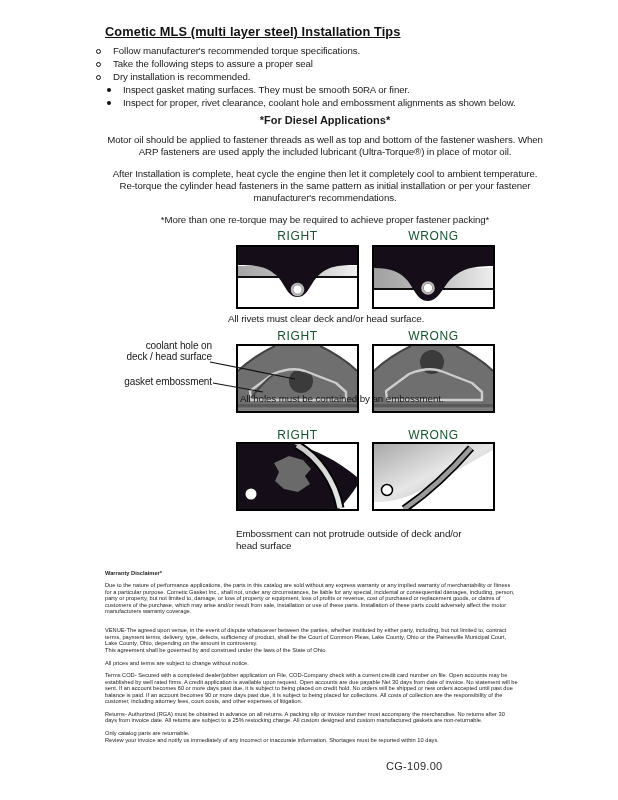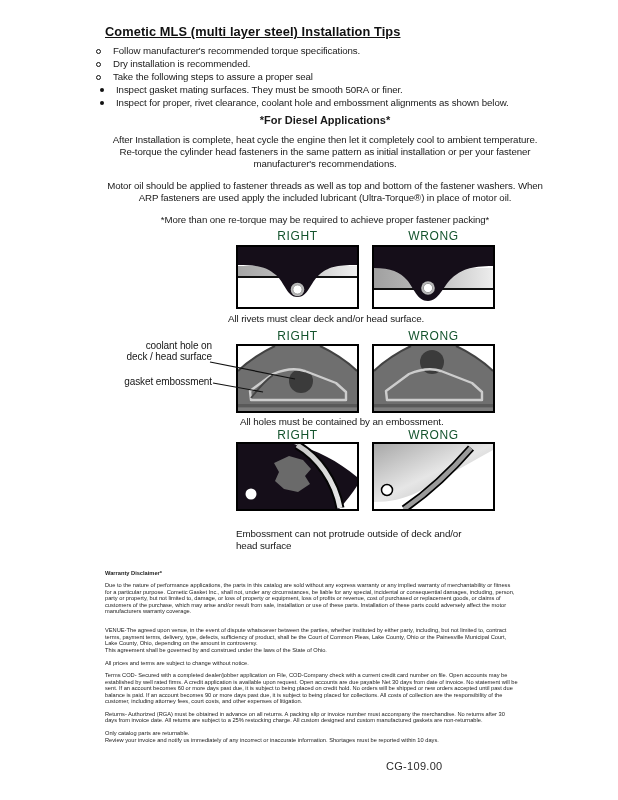--- a/index.html
+++ b/index.html
@@ -7,21 +7,21 @@
     position:relative;width:618px;height:800px;background:#fff;overflow:hidden;
     font-family:"Liberation Sans","DejaVu Sans",sans-serif;color:#1a1a1a;
   }
   
   .title{
     position:absolute;left:105px;top:24px;font-size:12.8px;font-weight:bold;
     text-decoration:underline;letter-spacing:.1px;color:#111;
   }
   .tips{position:absolute;left:96px;top:44px;width:450px;font-size:9.7px;letter-spacing:-0.1px;}
   .tip-row{display:flex;align-items:flex-start;line-height:13px;gap:8px;}
-  .tip-row.sub{margin-left:4px;}
+  .tip-row.sub{margin-left:11px;}
   .marker{flex:0 0 auto;margin:5px 4px 0 0;width:3px;height:3px;border-radius:50%;}
   .marker.open{border:1px solid #111;}
   .marker.fill{width:4px;height:4px;background:#111;}
   
   .diesel{position:absolute;left:105px;top:114px;width:440px;font-size:9.7px;letter-spacing:-0.1px;line-height:12px;text-align:center;}
   .diesel-h{font-size:11px;font-weight:bold;margin:0 0 8px 0;letter-spacing:0;}
   .diesel p{margin:0 0 10px 0;}
   
   .diag-labels{position:absolute;left:236px;width:259px;display:flex;}
   .diag-labels .dl{width:123px;text-align:center;font-size:12px;letter-spacing:.6px;color:#14532d;}
@@ -49,40 +49,40 @@
 
   <div class="title">Cometic MLS (multi layer steel) Installation Tips</div>
 
   <div class="tips">
     <div class="tip-row">
       <span class="marker open"></span>
       <span>Follow manufacturer's recommended torque specifications.</span>
     </div>
     <div class="tip-row">
       <span class="marker open"></span>
-      <span>Dry installation is recommended.</span>
+      <span>Take the following steps to assure a proper seal</span>
     </div>
     <div class="tip-row">
       <span class="marker open"></span>
-      <span>Take the following steps to assure a proper seal</span>
+      <span>Dry installation is recommended.</span>
     </div>
     <div class="tip-row sub">
       <span class="marker fill"></span>
       <span>Inspect gasket mating surfaces.  They must be smooth 50RA or finer.</span>
     </div>
     <div class="tip-row sub">
       <span class="marker fill"></span>
       <span>Inspect for proper, rivet clearance, coolant hole and embossment alignments as shown below.</span>
     </div>
   </div>
 
   <div class="diesel">
     <div class="diesel-h">*For Diesel Applications*</div>
+    <p>Motor oil should be applied to fastener threads as well as top and bottom of the fastener washers. When ARP fasteners are used apply the included lubricant (Ultra-Torque®) in place of motor oil.</p>
     <p>After Installation is complete, heat cycle the engine then let it completely cool to ambient temperature. Re-torque the cylinder head fasteners in the same pattern as initial installation or per your fastener manufacturer's recommendations.</p>
-    <p>Motor oil should be applied to fastener threads as well as top and bottom of the fastener washers. When ARP fasteners are used apply the included lubricant (Ultra-Torque®) in place of motor oil.</p>
     <p>*More than one re-torque may be required to achieve proper fastener packing*</p>
   </div>
 
   <div class="diag-labels" style="top:229px;">
     <div class="dl">RIGHT</div>
     <div class="dl">WRONG</div>
   </div>
   <div class="diag-row" style="top:245px;">
     <div class="panel">
       <svg width="119" height="60" viewBox="0 0 119 60">
@@ -160,21 +160,21 @@
         <path d="M13,54 L12,45 L35,28 C47,23 58,22 67,25 L98,37 L108,46 L108,54 Z" fill="none" stroke="#cdcdcd" stroke-width="2.4" stroke-linejoin="round"></path>
       </svg>
     </div>
   </div>
 
   <svg class="leader-svg" width="200" height="70" viewBox="0 0 200 70">
     <line x1="95" y1="24" x2="180" y2="41" stroke="#111" stroke-width="1.2"></line>
     <line x1="98" y1="45" x2="148" y2="54" stroke="#111" stroke-width="1.2"></line>
   </svg>
 
-  <div class="caption" style="left:240px;top:416px;width:300px;">All holes must be contained by an embossment.</div>
+  <div class="caption" style="left:240px;top:393px;width:300px;">All holes must be contained by an embossment.</div>
 
   <div class="diag-labels" style="top:428px;">
     <div class="dl">RIGHT</div>
     <div class="dl">WRONG</div>
   </div>
   <div class="diag-row" style="top:442px;">
     <div class="panel">
       <svg width="119" height="65" viewBox="0 0 119 65">
         <defs>
           <linearGradient id="grad3a" x1="0" y1="0" x2="1" y2="1">

